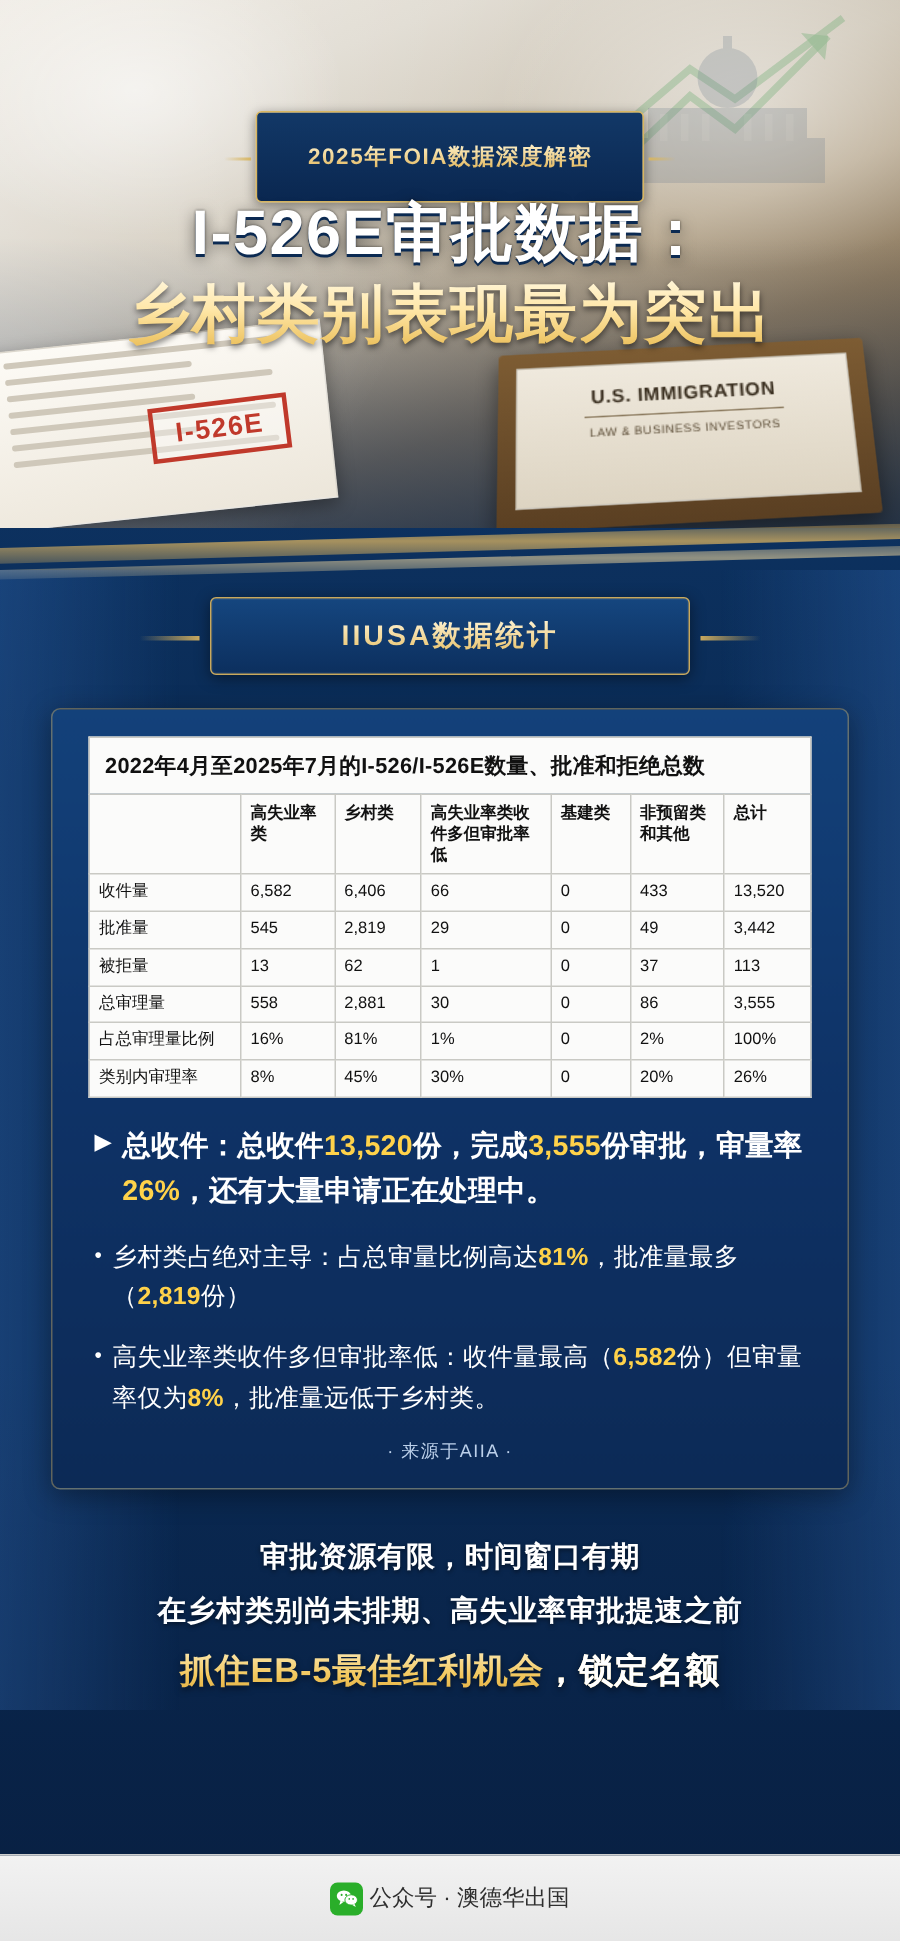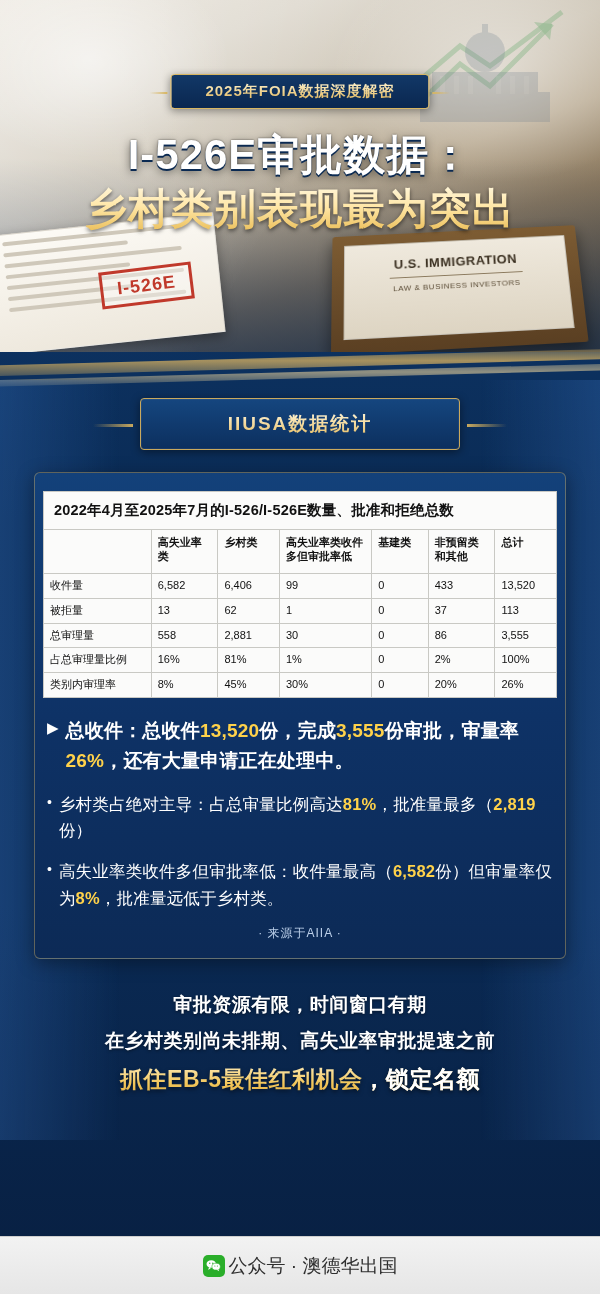--- a/index.html
+++ b/index.html
@@ -78,21 +78,21 @@
 
   .hero .capitol {
     position: absolute; right: 40px; top: 10px; width: 150px; height: 120px; opacity: .30;
   }
 
   
   .ribbon {
     position: absolute; left: 50%; transform: translateX(-50%);
     top: 74px;
     display: flex; align-items: center; justify-content: center;
-    padding: 7px 34px;
+    padding: 20px 34px;
     background: linear-gradient(180deg,#123867,#0a2750);
     border: 1px solid #d8b661;
     border-radius: 4px;
     box-shadow: 0 2px 8px rgba(0,0,0,.4);
   }
   .ribbon .txt {
     font-size: 15px; font-weight: 700; letter-spacing: 1px;
     background: linear-gradient(180deg,#fff3cf,#e0b457);
     -webkit-background-clip: text; background-clip: text; color: transparent;
     white-space: nowrap;
@@ -159,21 +159,21 @@
   .sec-head .wing.r { right: -48px; transform: scaleX(-1); }
 
   
   .card {
     position: relative;
     width: 532px; margin: 22px auto 0;
     background: linear-gradient(180deg,#12declare,#0d2f5d);
     background: linear-gradient(180deg,#13417a 0%, #0e3266 50%, #0c2a56 100%);
     border: 1px solid rgba(200,170,100,.45);
     border-radius: 6px;
-    padding: 18px 8px 16px;
+    padding: 18px 24px 16px;
     box-shadow: 0 4px 18px rgba(0,0,0,.35);
   }
 
   .tbl-title {
     background: #fbfbfa;
     color: #111;
     font-size: 14.5px; font-weight: 700;
     padding: 9px 10px;
     border: 1px solid #c9c9c4;
     border-bottom: none;
@@ -237,21 +237,21 @@
 
   
   .bottom-bar {
     position: absolute; left: 0; bottom: 0; width: 600px; height: 58px;
     background: linear-gradient(180deg,#f2f2f2,#e6e6e6);
     border-top: 1px solid #cfcfcf;
     display: flex; align-items: center; justify-content: center;
   }
   .bottom-bar .wc {
     display: flex; align-items: center; gap: 4px;
-    color: #2f2f2f; font-size: 19px; text-align: right;
+    color: #2f2f2f; font-size: 15px; text-align: right;
   }
   .wc-icon {
     width: 22px; height: 22px; border-radius: 5px;
     background: #2aae2a;
     display: flex; align-items: center; justify-content: center;
   }
 
   
   .glow-l, .glow-r {
     position: absolute; top: 380px; width: 120px; height: 760px; pointer-events: none;
@@ -347,24 +347,33 @@
           <th style="width:11%">基建类</th>
           <th style="width:13%">非预留类和其他</th>
           <th style="width:12%">总计</th>
         </tr>
       </thead>
       <tbody>
         <tr>
           <td>收件量</td>
           <td class="num">6,582</td>
           <td class="num">6,406</td>
-          <td class="num">99</td>
+          <td class="num">66</td>
           <td class="num">0</td>
           <td class="num">433</td>
           <td class="num">13,520</td>
+        </tr>
+        <tr>
+          <td>批准量</td>
+          <td class="num">545</td>
+          <td class="num">2,819</td>
+          <td class="num">29</td>
+          <td class="num">0</td>
+          <td class="num">49</td>
+          <td class="num">3,442</td>
         </tr>
         <tr>
           <td>被拒量</td>
           <td class="num">13</td>
           <td class="num">62</td>
           <td class="num">1</td>
           <td class="num">0</td>
           <td class="num">37</td>
           <td class="num">113</td>
         </tr>

